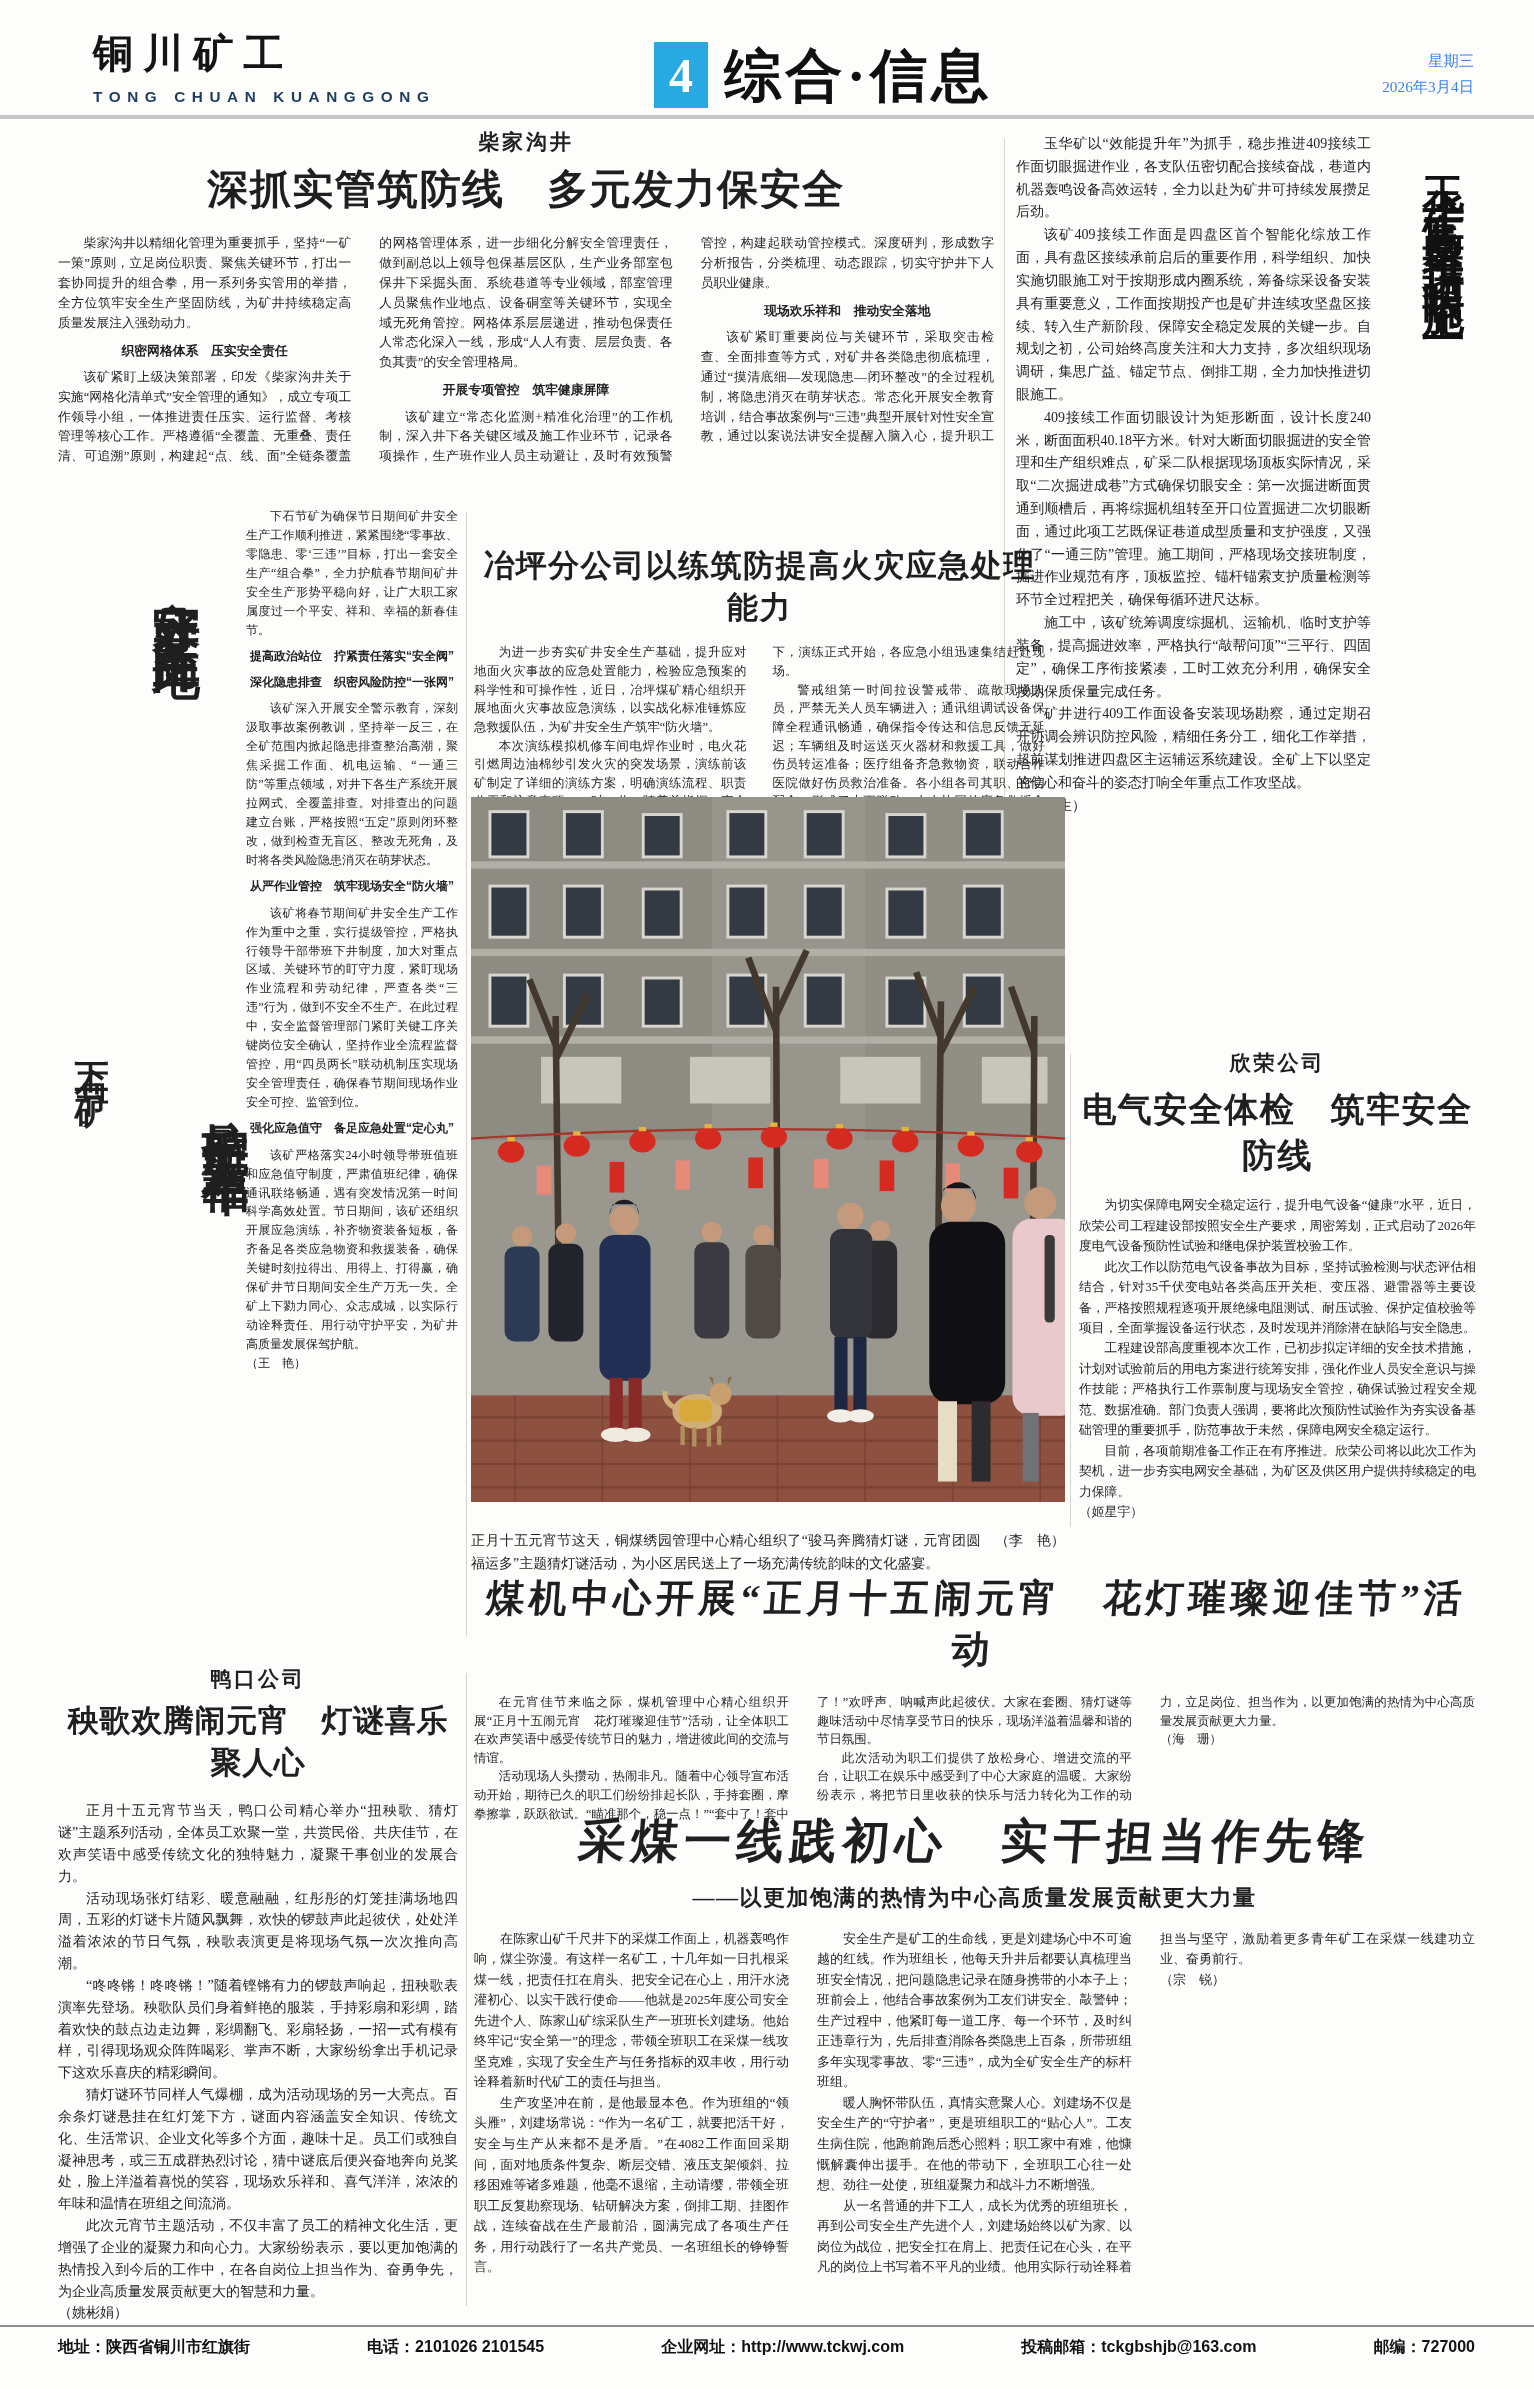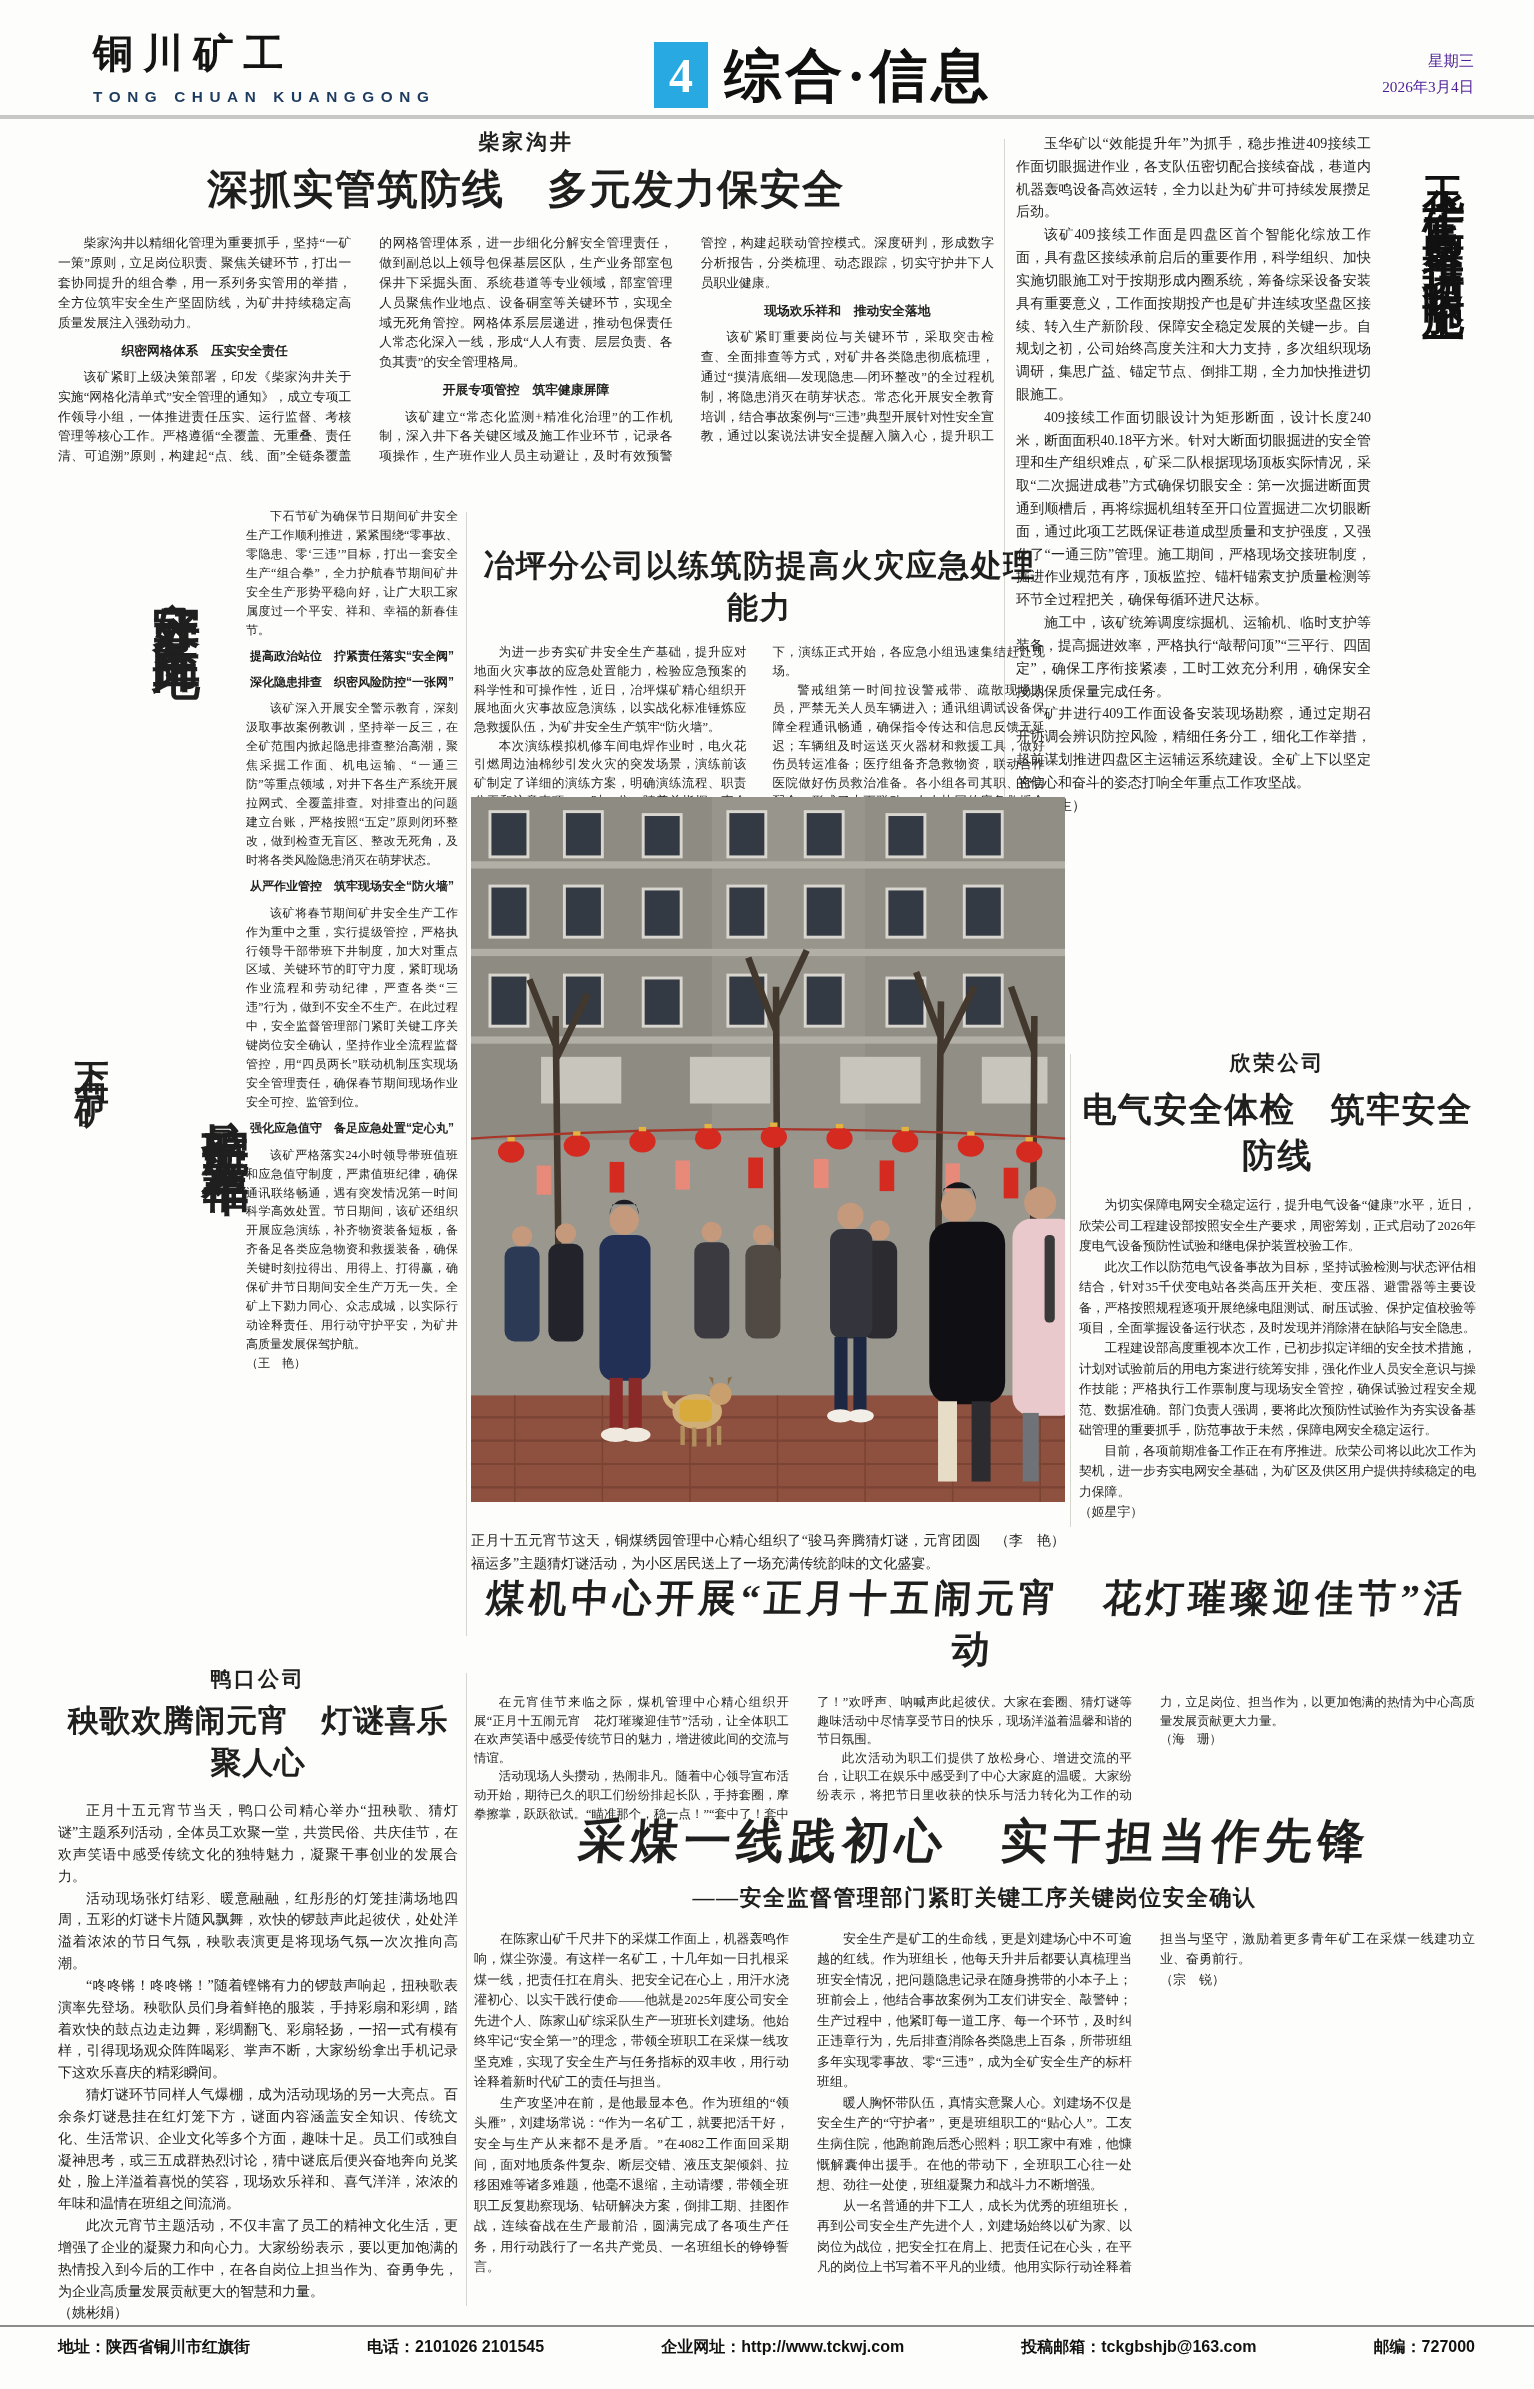--- a/index.html
+++ b/index.html
@@ -6,21 +6,21 @@
   .page{position:relative;width:1534px;height:2389px;background:#fdfdfb;margin:0 auto;overflow:hidden;
         font-family:"Liberation Serif","DejaVu Serif",serif;color:#1f1f1f;}
   .sans{font-family:"Liberation Sans","DejaVu Sans",sans-serif;}
   
   .masthead{position:absolute;left:93px;top:26px;}
   .masthead-title{font-size:40px;font-weight:bold;letter-spacing:10.2px;color:#141414;}
   .masthead-sub{margin-top:7.3px;font-size:15.3px;letter-spacing:6.6px;color:#1d3a5f;font-weight:bold;}
   .pagenum{position:absolute;left:654px;top:42px;width:54px;height:66px;background:#29a9e1;
            color:#fff;font-weight:bold;font-size:48px;display:flex;align-items:center;justify-content:center;}
   .section-title{position:absolute;left:724px;top:38px;font-size:57px;font-weight:900;letter-spacing:4.4px;color:#101010;}
-  .dateblock{position:absolute;right:60px;top:48px;text-align:right;font-size:15.3px;line-height:1.7;color:#4c1d95;}
+  .dateblock{position:absolute;right:60px;top:48px;text-align:right;font-size:15.3px;line-height:1.7;color:#3b82f6;}
   .head-rule{position:absolute;left:0;top:115px;width:1534px;height:3.6px;background:#c7c7c7;}
   
   .eyebrow{text-align:center;font-weight:bold;font-size:21px;letter-spacing:2.9px;}
   .byline{display:block;padding-right:10.2px;}
   p.para{margin:0;text-indent:2em;text-align:justify;}
   .subhead{font-family:"Liberation Sans","DejaVu Sans",sans-serif;font-weight:bold;text-align:center;margin:7.3px 0;}
   .hairline{position:absolute;width:0.7px;background:#d7d5d0;}
   
   .blockA{position:absolute;left:58px;top:128px;width:936px;height:371px;}
   .a-headline{text-align:center;font-family:"Liberation Sans","DejaVu Sans",sans-serif;
@@ -327,21 +327,21 @@
       <p class="para">活动现场张灯结彩、暖意融融，红彤彤的灯笼挂满场地四周，五彩的灯谜卡片随风飘舞，欢快的锣鼓声此起彼伏，处处洋溢着浓浓的节日气氛，秧歌表演更是将现场气氛一次次推向高潮。</p>
       <p class="para">“咚咚锵！咚咚锵！”随着铿锵有力的锣鼓声响起，扭秧歌表演率先登场。秧歌队员们身着鲜艳的服装，手持彩扇和彩绸，踏着欢快的鼓点边走边舞，彩绸翻飞、彩扇轻扬，一招一式有模有样，引得现场观众阵阵喝彩、掌声不断，大家纷纷拿出手机记录下这欢乐喜庆的精彩瞬间。</p>
       <p class="para">猜灯谜环节同样人气爆棚，成为活动现场的另一大亮点。百余条灯谜悬挂在红灯笼下方，谜面内容涵盖安全知识、传统文化、生活常识、企业文化等多个方面，趣味十足。员工们或独自凝神思考，或三五成群热烈讨论，猜中谜底后便兴奋地奔向兑奖处，脸上洋溢着喜悦的笑容，现场欢乐祥和、喜气洋洋，浓浓的年味和温情在班组之间流淌。</p>
       <p class="para">此次元宵节主题活动，不仅丰富了员工的精神文化生活，更增强了企业的凝聚力和向心力。大家纷纷表示，要以更加饱满的热情投入到今后的工作中，在各自岗位上担当作为、奋勇争先，为企业高质量发展贡献更大的智慧和力量。</p>
       <span class="byline">（姚彬娟）</span>
     </div>
   </div>
 
   <div class="blockI">
     <div class="i-headline">采煤一线践初心　实干担当作先锋</div>
-    <div class="i-subtitle">——安全监督管理部门紧盯关键工序关键岗位安全确认</div>
+    <div class="i-subtitle">——以更加饱满的热情为中心高质量发展贡献更大力量</div>
     <div class="i-body">
       <p class="para">在陈家山矿千尺井下的采煤工作面上，机器轰鸣作响，煤尘弥漫。有这样一名矿工，十几年如一日扎根采煤一线，把责任扛在肩头、把安全记在心上，用汗水浇灌初心、以实干践行使命——他就是2025年度公司安全先进个人、陈家山矿综采队生产一班班长刘建场。他始终牢记“安全第一”的理念，带领全班职工在采煤一线攻坚克难，实现了安全生产与任务指标的双丰收，用行动诠释着新时代矿工的责任与担当。</p>
       <p class="para">生产攻坚冲在前，是他最显本色。作为班组的“领头雁”，刘建场常说：“作为一名矿工，就要把活干好，安全与生产从来都不是矛盾。”在4082工作面回采期间，面对地质条件复杂、断层交错、液压支架倾斜、拉移困难等诸多难题，他毫不退缩，主动请缨，带领全班职工反复勘察现场、钻研解决方案，倒排工期、挂图作战，连续奋战在生产最前沿，圆满完成了各项生产任务，用行动践行了一名共产党员、一名班组长的铮铮誓言。</p>
       <p class="para">安全生产是矿工的生命线，更是刘建场心中不可逾越的红线。作为班组长，他每天升井后都要认真梳理当班安全情况，把问题隐患记录在随身携带的小本子上；班前会上，他结合事故案例为工友们讲安全、敲警钟；生产过程中，他紧盯每一道工序、每一个环节，及时纠正违章行为，先后排查消除各类隐患上百条，所带班组多年实现零事故、零“三违”，成为全矿安全生产的标杆班组。</p>
       <p class="para">暖人胸怀带队伍，真情实意聚人心。刘建场不仅是安全生产的“守护者”，更是班组职工的“贴心人”。工友生病住院，他跑前跑后悉心照料；职工家中有难，他慷慨解囊伸出援手。在他的带动下，全班职工心往一处想、劲往一处使，班组凝聚力和战斗力不断增强。</p>
       <p class="para">从一名普通的井下工人，成长为优秀的班组班长，再到公司安全生产先进个人，刘建场始终以矿为家、以岗位为战位，把安全扛在肩上、把责任记在心头，在平凡的岗位上书写着不平凡的业绩。他用实际行动诠释着担当与坚守，激励着更多青年矿工在采煤一线建功立业、奋勇前行。</p>
       <span class="byline">（宗　锐）</span>
     </div>
   </div>
 

